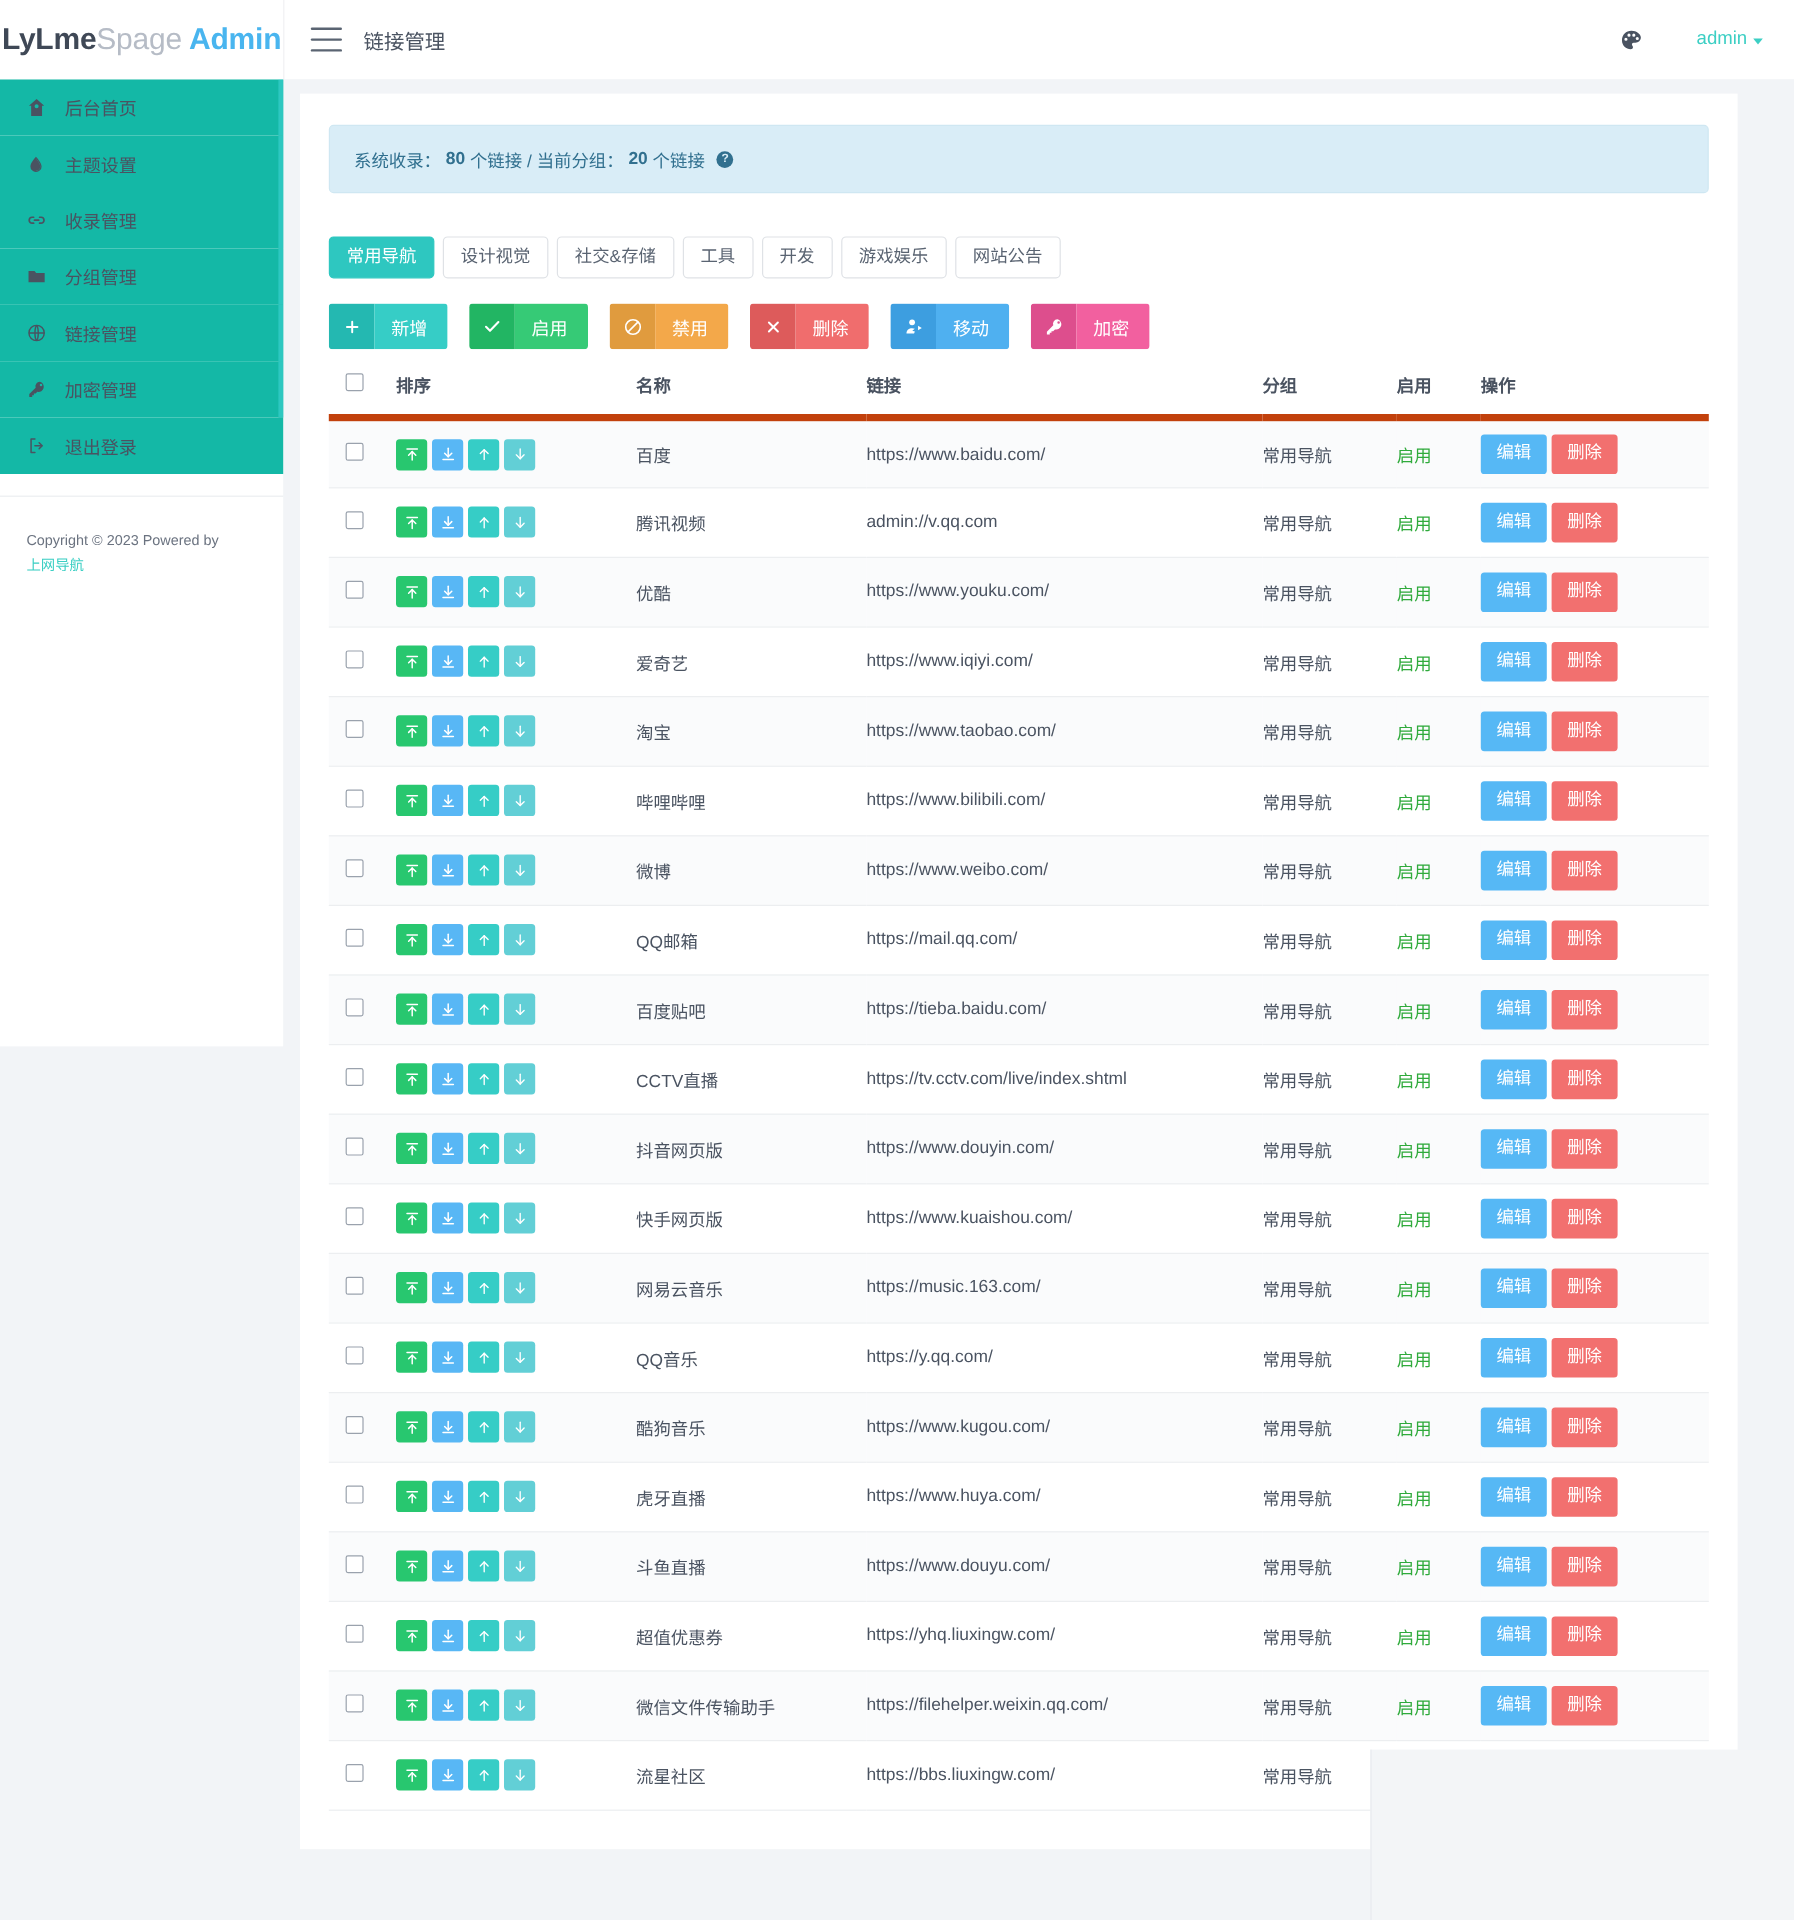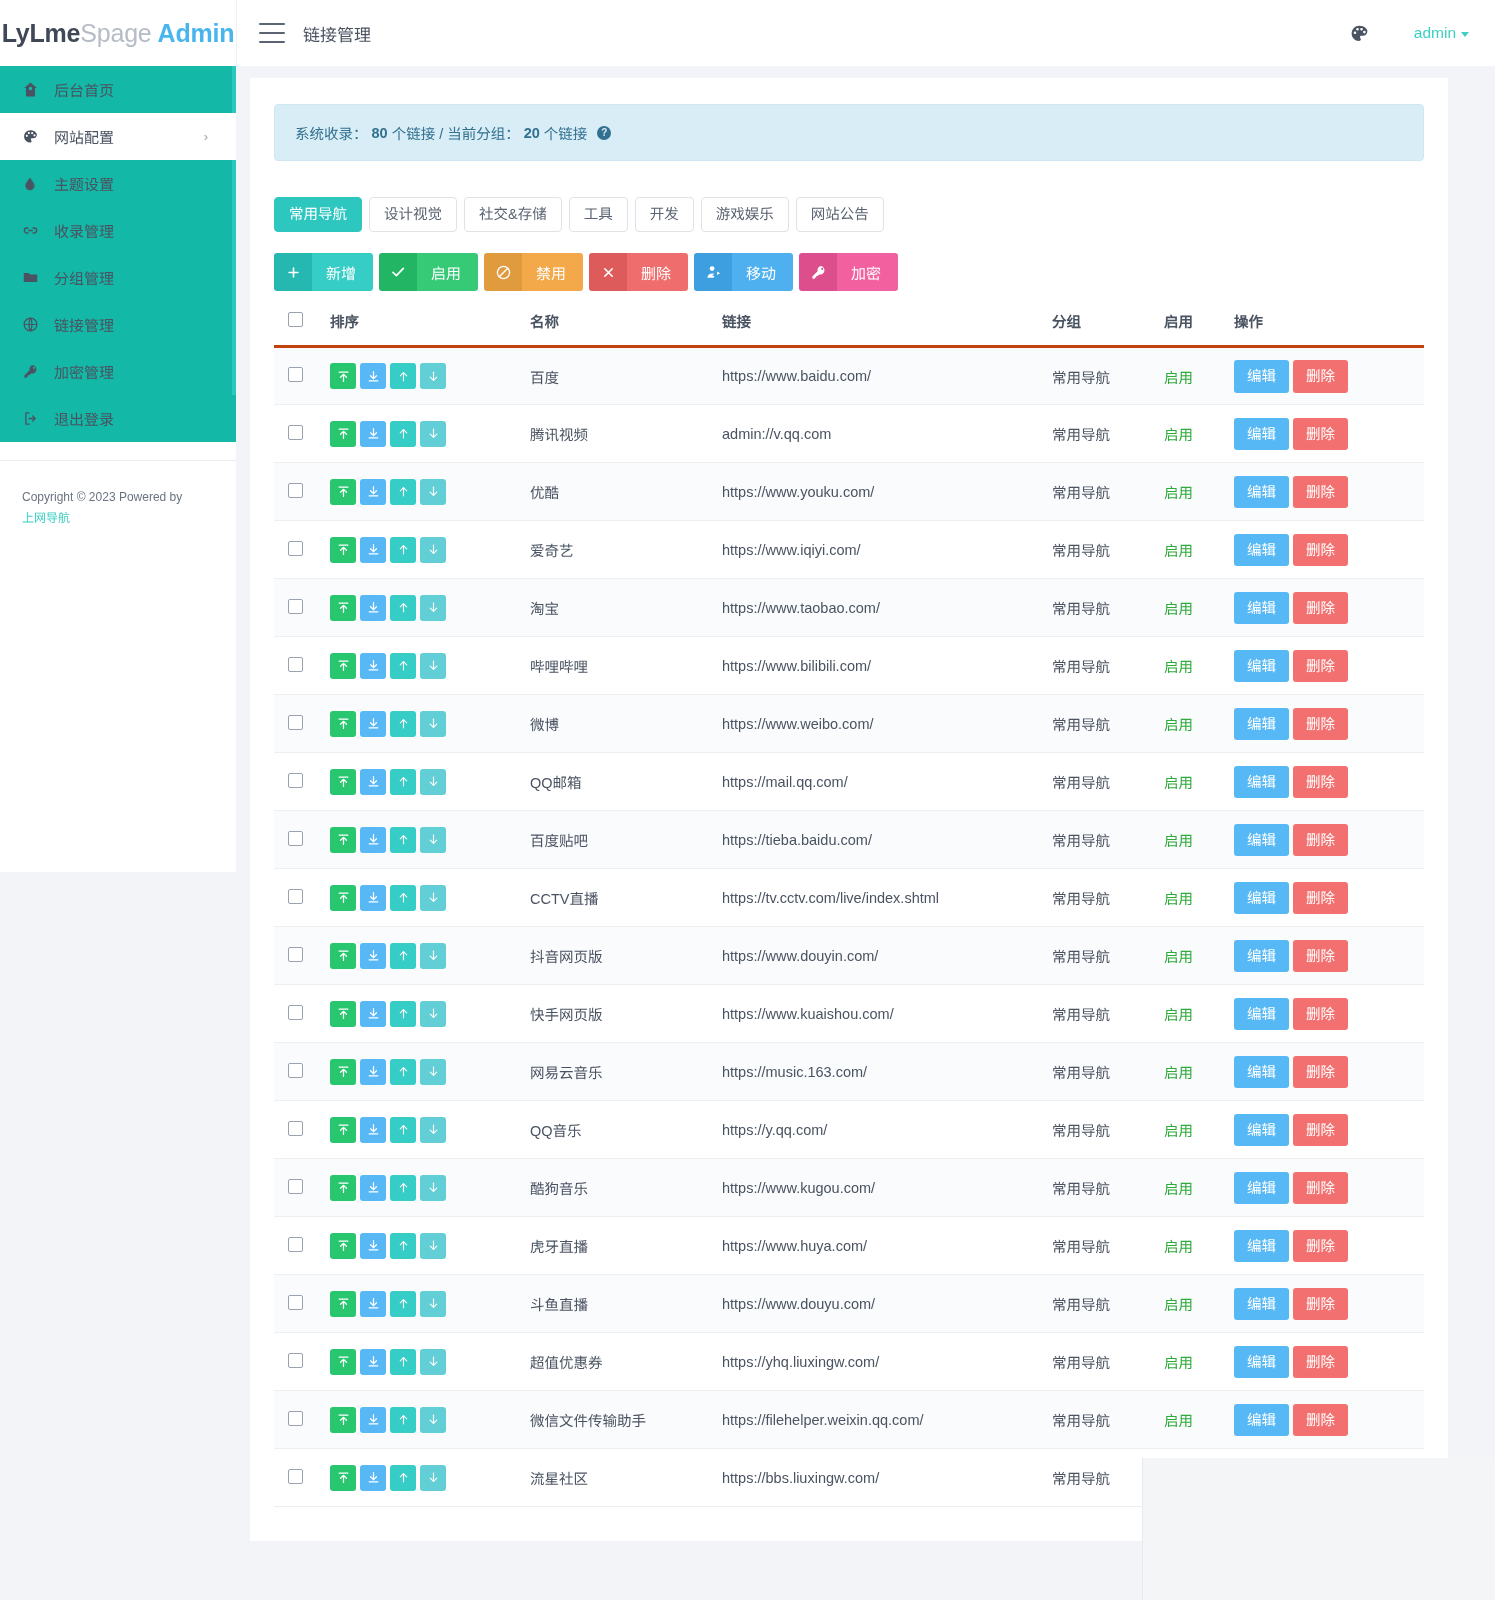--- a/index.html
+++ b/index.html
@@ -140,21 +140,21 @@
     border-radius: 4px;
     background: #ffffff;
     color: #5a6472;
     cursor: pointer;
     line-height: 1.2;
   }
   .gtab.active {
     background: #2ec7c0; border-color: #2ec7c0; color: #ffffff;
   }
 
-  .action-bar { margin-top: 21px; display: flex; gap: 6px; }
+  .action-bar { margin-top: 21px; display: flex; gap: 18px; }
   .abtn {
     display: flex; align-items: stretch;
     border-radius: 3px; overflow: hidden;
     height: 38px; cursor: pointer;
   }
   .abtn .ic {
     width: 38px; display: flex; align-items: center; justify-content: center;
     color: #fff;
   }
   .abtn .tx {
@@ -175,21 +175,21 @@
     width: 100%;
     border-collapse: collapse;
     font-size: 14.5px;
     color: #4a5361;
   }
   table.linktable thead th {
     text-align: left;
     font-weight: 700;
     padding: 0 0 14px 0;
     color: #4a5361;
-    border-bottom: 3px solid #c2410c;
+    border-bottom: 6px solid #c2410c;
     font-size: 14.5px;
   }
   table.linktable tbody td {
     padding: 0;
     height: 58px;
     border-bottom: 1px solid #eceef0;
     vertical-align: middle;
   }
   table.linktable tbody tr:nth-child(odd) { background: #fafbfc; }
   table.linktable tbody tr:nth-child(even) { background: #ffffff; }
@@ -284,29 +284,20 @@
 
 <div class="sidebar">
   <ul class="nav-list" id="nav-list">
       <li class="nav-item edge">
         <span class="ico">
           <svg width="17" height="17" viewBox="0 0 24 24" fill="currentColor">
             <path d="M12 2l9 8h-2.6v12H5.6V10H3l9-8zm0 6.2a2.4 2.4 0 1 0 0 4.8 2.4 2.4 0 0 0 0-4.8z"></path>
           </svg>
         </span>
         <span class="lbl">后台首页</span>
-      </li>
-      <li class="nav-item hovered">
-        <span class="ico">
-          <svg width="17" height="17" viewBox="0 0 24 24" fill="currentColor">
-            <path d="M12 3C6.9 3 3 6.9 3 12c0 5 3.9 8.5 8.3 8.5 1.3 0 2.2-.8 2.2-1.9 0-.5-.2-.9-.5-1.3-.3-.4-.5-.8-.5-1.2 0-.9.7-1.6 1.6-1.6h1.7c3 0 5.2-2.2 5.2-5.2C21 6.4 17.1 3 12 3zM6.8 12.6a1.5 1.5 0 1 1 0-3 1.5 1.5 0 0 1 0 3zm2.9-3.9a1.5 1.5 0 1 1 0-3 1.5 1.5 0 0 1 0 3zm4.6 0a1.5 1.5 0 1 1 0-3 1.5 1.5 0 0 1 0 3zm3.3 3.2a1.5 1.5 0 1 1 0-3 1.5 1.5 0 0 1 0 3z"></path>
-          </svg>
-        </span>
-        <span class="lbl">网站配置</span>
-        <span class="chev">›</span>
       </li>
       <li class="nav-item edge">
         <span class="ico">
           <svg width="16" height="16" viewBox="0 0 24 24" fill="currentColor">
             <path d="M12 2.5S5 10 5 14.5a7 7 0 0 0 14 0C19 10 12 2.5 12 2.5zm0 17.2V4.6c.1.1 5.4 6.3 5.4 9.9A5.4 5.4 0 0 1 12 19.7z"></path>
             <path d="M12 4.6v15.1a5.4 5.4 0 0 0 5.4-5.2c0-3.6-5.3-9.8-5.4-9.9z"></path>
           </svg>
         </span>
         <span class="lbl">主题设置</span>
       </li>

